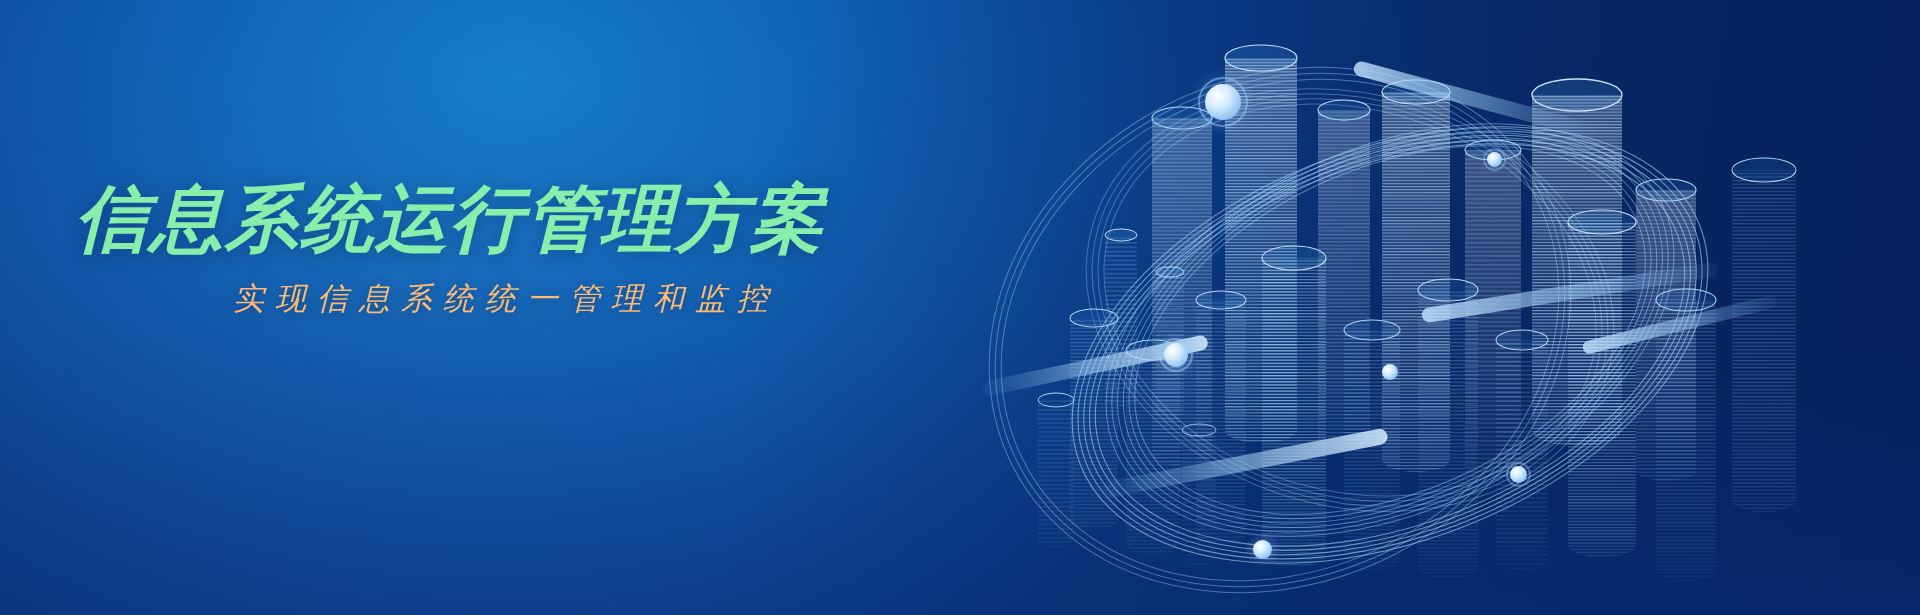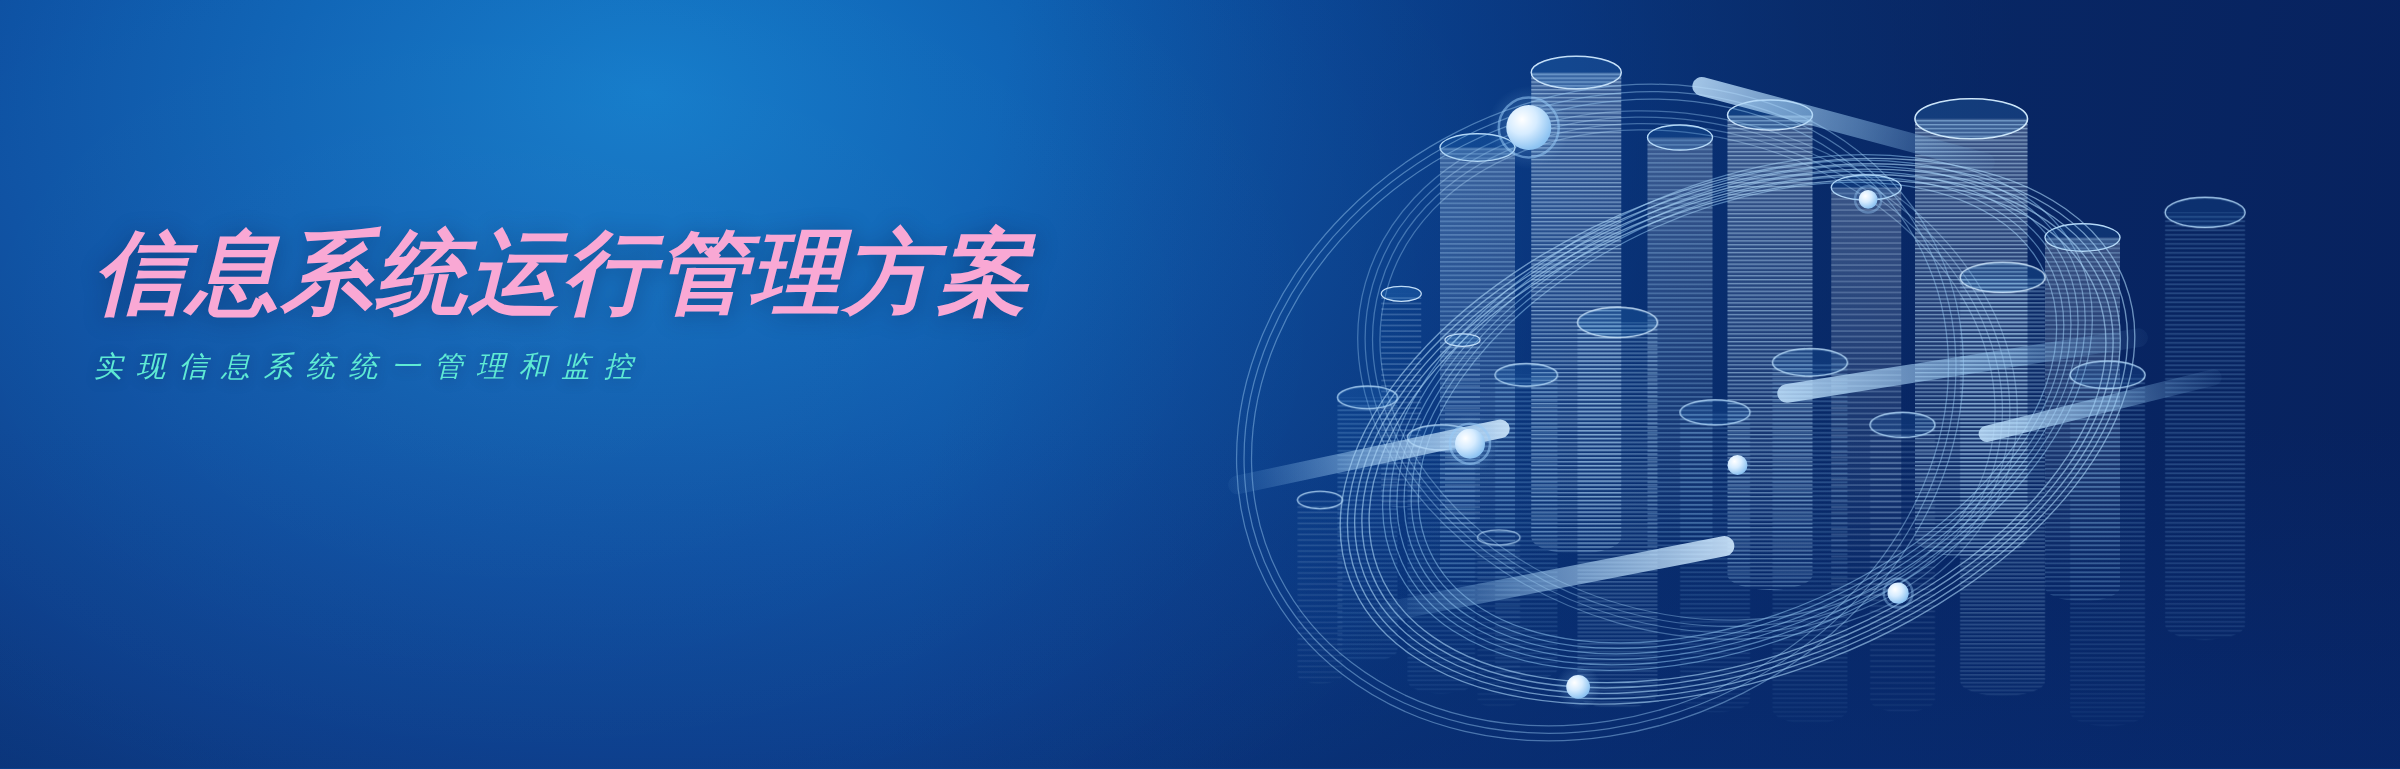--- a/index.html
+++ b/index.html
@@ -23,29 +23,29 @@
     background:linear-gradient(180deg, rgba(10,60,150,0) 55%, rgba(9,55,140,0.25) 100%);
   }
   .bg-vign{
     position:absolute;inset:0;
     background:radial-gradient(ellipse 1400px 900px at 22% 40%, rgba(255,255,255,0.05) 0%, rgba(255,255,255,0) 60%);
   }
 
   
   .text-block{position:absolute;left:75px;top:178px;width:880px;}
   .title{
-    margin:0;color:#f9a8d4;font-size:73px;line-height:1.12;
+    margin:0;color:#86efac;font-size:73px;line-height:1.12;
     font-weight:700;font-style:italic;letter-spacing:2px;
     white-space:nowrap;
     text-shadow:0 2px 18px rgba(2,22,64,0.35);
   }
   .subtitle{
-    margin:20px 0 0 0;color:#5eead4;font-size:23px;line-height:1.2;
+    margin:20px 0 0 0;color:#fdba74;font-size:31px;line-height:1.2;
     font-weight:300;font-style:italic;letter-spacing:11px;
-    text-align:left;padding-right:18px;white-space:nowrap;
+    text-align:center;padding-right:18px;white-space:nowrap;
     text-shadow:0 1px 10px rgba(2,22,64,0.3);
   }
 
   
   .art{position:absolute;right:0;top:0;width:1000px;height:615px;}
   .art svg{display:block;width:100%;height:100%;}
 
   
   .dot{position:absolute;border-radius:50%;}
   .dot .core{position:absolute;inset:0;border-radius:50%;

